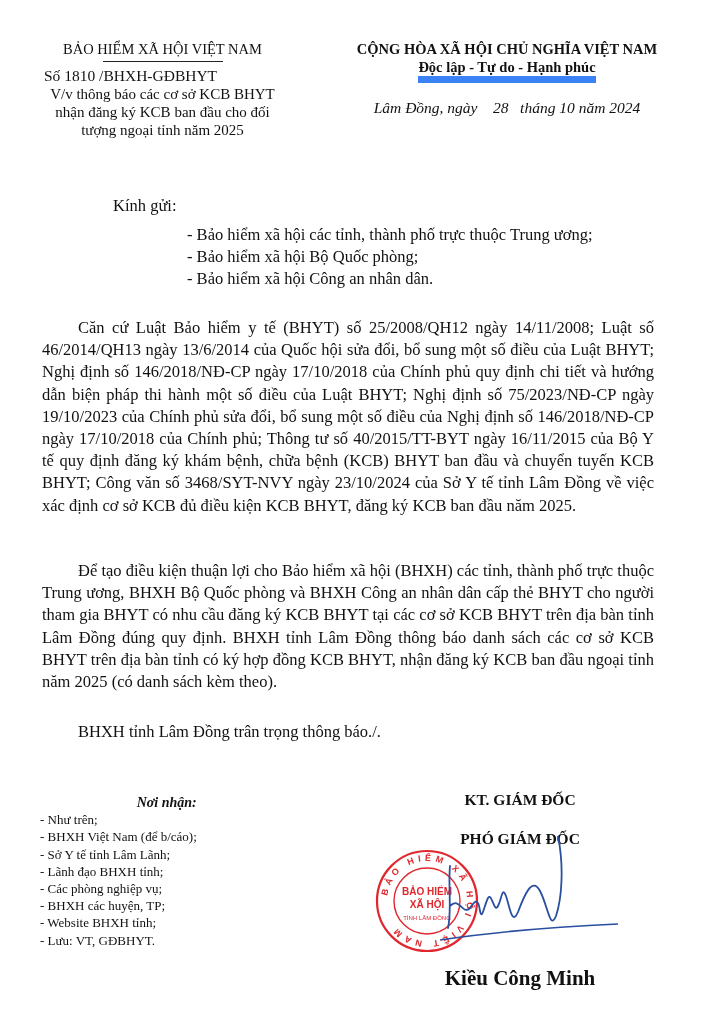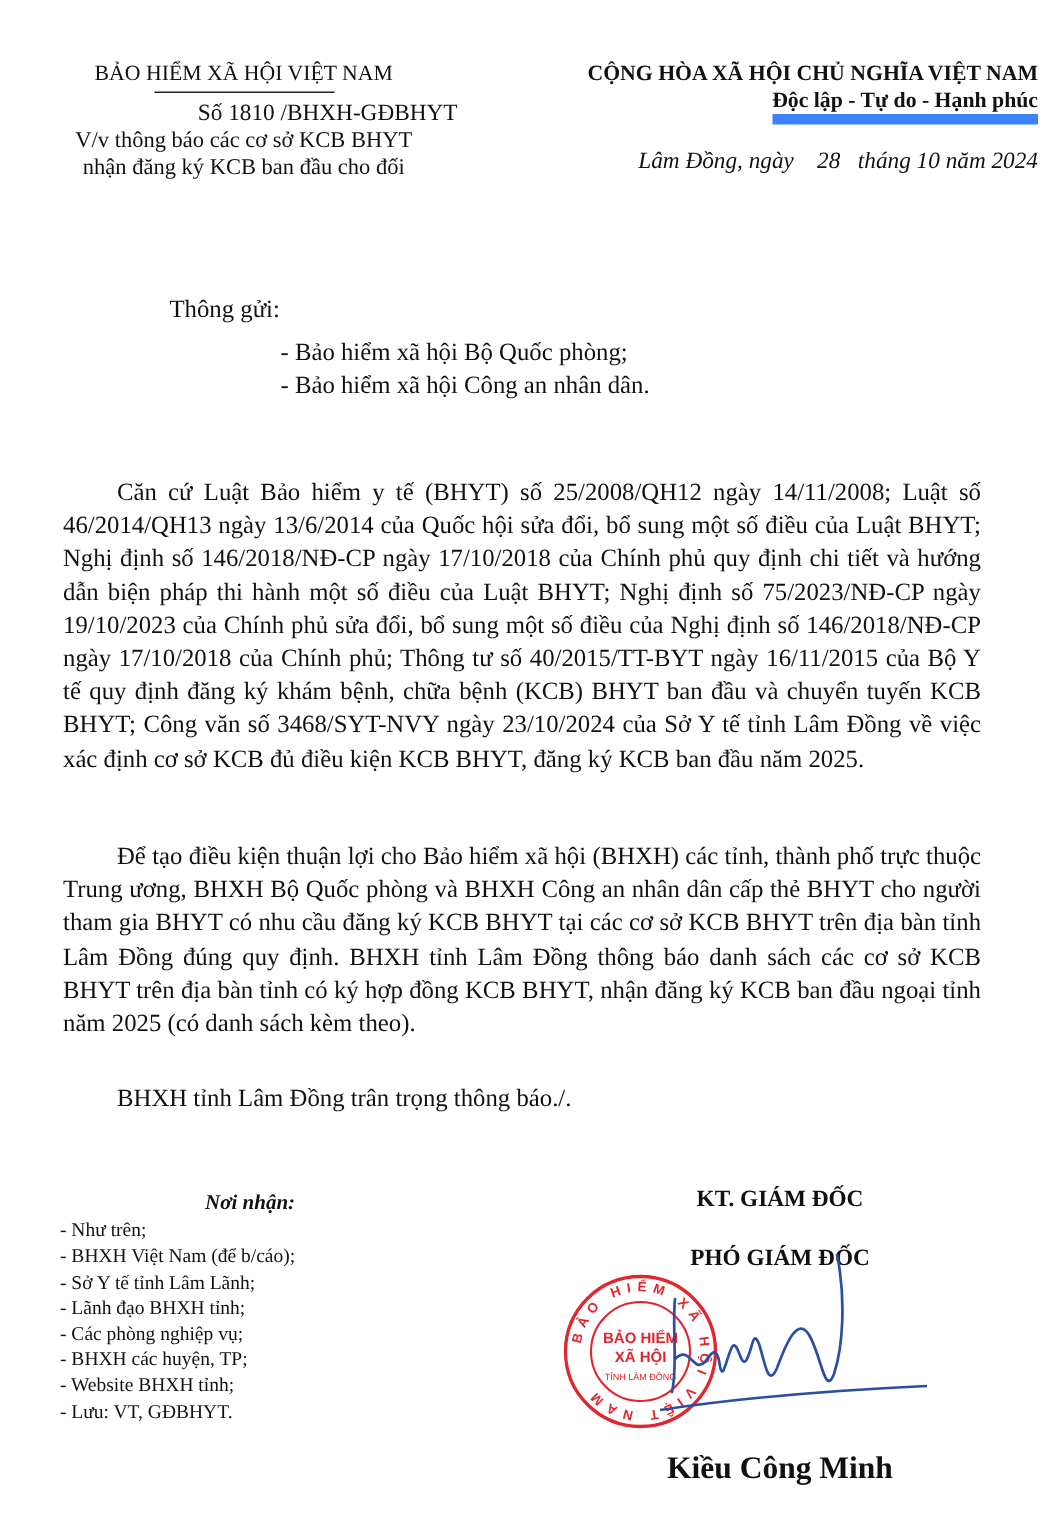--- a/index.html
+++ b/index.html
@@ -7,23 +7,23 @@
       width: 701px; height: 1020px; position: relative; overflow: hidden;
       font-family: "Liberation Serif", "DejaVu Serif", serif;
       color: #111111;
     }
     .abs { position: absolute; }
     .center { text-align: center; }
     .hdr-left { left: 20px; top: 40px; width: 285px; }
     .hdr-left .l1 { font-size: 14.5px; line-height: 18px; }
     .hdr-left .l2 { font-size: 14.5px; line-height: 18px; font-weight: bold; }
     .hdr-left .rule { width: 120px; height: 1px; background: #222; margin: 3px auto 4px; }
-    .hdr-left .num { font-size: 15.5px; line-height: 19px; margin-left: 24px; text-align: right; }
+    .hdr-left .num { font-size: 15.5px; line-height: 19px; margin-left: 24px; text-align: left; }
     .hdr-left .subj { font-size: 15px; line-height: 18px; text-align: center; }
-    .hdr-right { left: 322px; top: 40px; width: 370px; text-align: right; }
+    .hdr-right { left: 322px; top: 40px; width: 370px; }
     .hdr-right .l1 { font-size: 14.5px; line-height: 18px; font-weight: bold; }
     .hdr-right .l2 { font-size: 14.5px; line-height: 18px; font-weight: bold; }
     .hdr-right .l2 span { border-bottom: 7px solid #3b82f6; padding-bottom: 1px; }
     .hdr-right .date { font-size: 15.5px; line-height: 19px; font-style: italic; margin-top: 22px; }
     .kinh-gui { left: 113px; top: 196px; font-size: 16.5px; }
     .recipients { left: 187px; top: 224px; font-size: 16.5px; line-height: 22px; }
     .para { left: 42px; width: 612px; font-size: 16.5px; line-height: 22.2px; text-align: justify; }
     .para .indent { display: inline-block; width: 36px; }
     .p1 { top: 317px; }
     .p2 { top: 560px; }
@@ -38,30 +38,32 @@
   </style>
 </head>
 <body>
 
 <div class="abs hdr-left center">
   <div class="l1">BẢO HIỂM XÃ HỘI VIỆT NAM</div>
   <div class="rule"></div>
   <div class="num">Số 1810 /BHXH-GĐBHYT</div>
   <div class="subj">V/v thông báo các cơ sở KCB BHYT</div>
   <div class="subj">nhận đăng ký KCB ban đầu cho đối</div>
+  <div class="subj">tượng ngoại tỉnh năm 2025</div>
 </div>
 
 <div class="abs hdr-right center">
   <div class="l1">CỘNG HÒA XÃ HỘI CHỦ NGHĨA VIỆT NAM</div>
   <div class="l2"><span>Độc lập - Tự  do - Hạnh phúc</span></div>
   <div class="date" style="white-space: pre;">Lâm Đồng, ngày    28   tháng 10 năm 2024</div>
 </div>
 
-<div class="abs kinh-gui">Thông gửi:</div>
+<div class="abs kinh-gui">Kính gửi:</div>
 <div class="abs recipients">
+  <div>- Bảo hiểm xã hội các tỉnh, thành phố trực thuộc Trung ương;</div>
   <div>- Bảo hiểm xã hội Bộ Quốc phòng;</div>
   <div>- Bảo hiểm xã hội Công an nhân dân.</div>
 </div>
 
 <div class="abs para p1"><span class="indent"></span><span>Căn cứ Luật Bảo hiểm y tế (BHYT) số 25/2008/QH12 ngày 14/11/2008; Luật số 46/2014/QH13 ngày 13/6/2014 của Quốc hội sửa đổi, bổ sung một số điều của Luật BHYT; Nghị định số 146/2018/NĐ-CP ngày 17/10/2018 của Chính phủ quy định chi tiết và hướng dẫn biện pháp thi hành một số điều của Luật BHYT; Nghị định số 75/2023/NĐ-CP ngày 19/10/2023 của Chính phủ sửa đổi, bổ sung một số điều của Nghị định số 146/2018/NĐ-CP ngày 17/10/2018 của Chính phủ; Thông tư số 40/2015/TT-BYT ngày 16/11/2015 của Bộ Y tế quy định đăng ký khám bệnh, chữa bệnh (KCB) BHYT ban đầu và chuyển tuyến KCB BHYT; Công văn số 3468/SYT-NVY ngày 23/10/2024 của Sở Y tế tỉnh Lâm Đồng về việc xác định cơ sở KCB đủ điều kiện KCB BHYT, đăng ký KCB ban đầu năm 2025.</span></div>
 <div class="abs para p2"><span class="indent"></span><span>Để tạo điều kiện thuận lợi cho Bảo hiểm xã hội (BHXH) các tỉnh, thành phố trực thuộc Trung ương, BHXH Bộ Quốc phòng và BHXH Công an nhân dân cấp thẻ BHYT cho người tham gia BHYT có nhu cầu đăng ký KCB BHYT tại các cơ sở KCB BHYT trên địa bàn tỉnh Lâm Đồng đúng quy định. BHXH tỉnh Lâm Đồng thông báo danh sách các cơ sở KCB BHYT trên địa bàn tỉnh có ký hợp đồng KCB BHYT, nhận đăng ký KCB ban đầu ngoại tỉnh năm 2025 (có danh sách kèm theo).</span></div>
 <div class="abs closing">BHXH tỉnh Lâm Đồng trân trọng thông báo./.</div>
 
 <div class="abs noi-nhan">
   <div class="title">Nơi nhận:</div>

